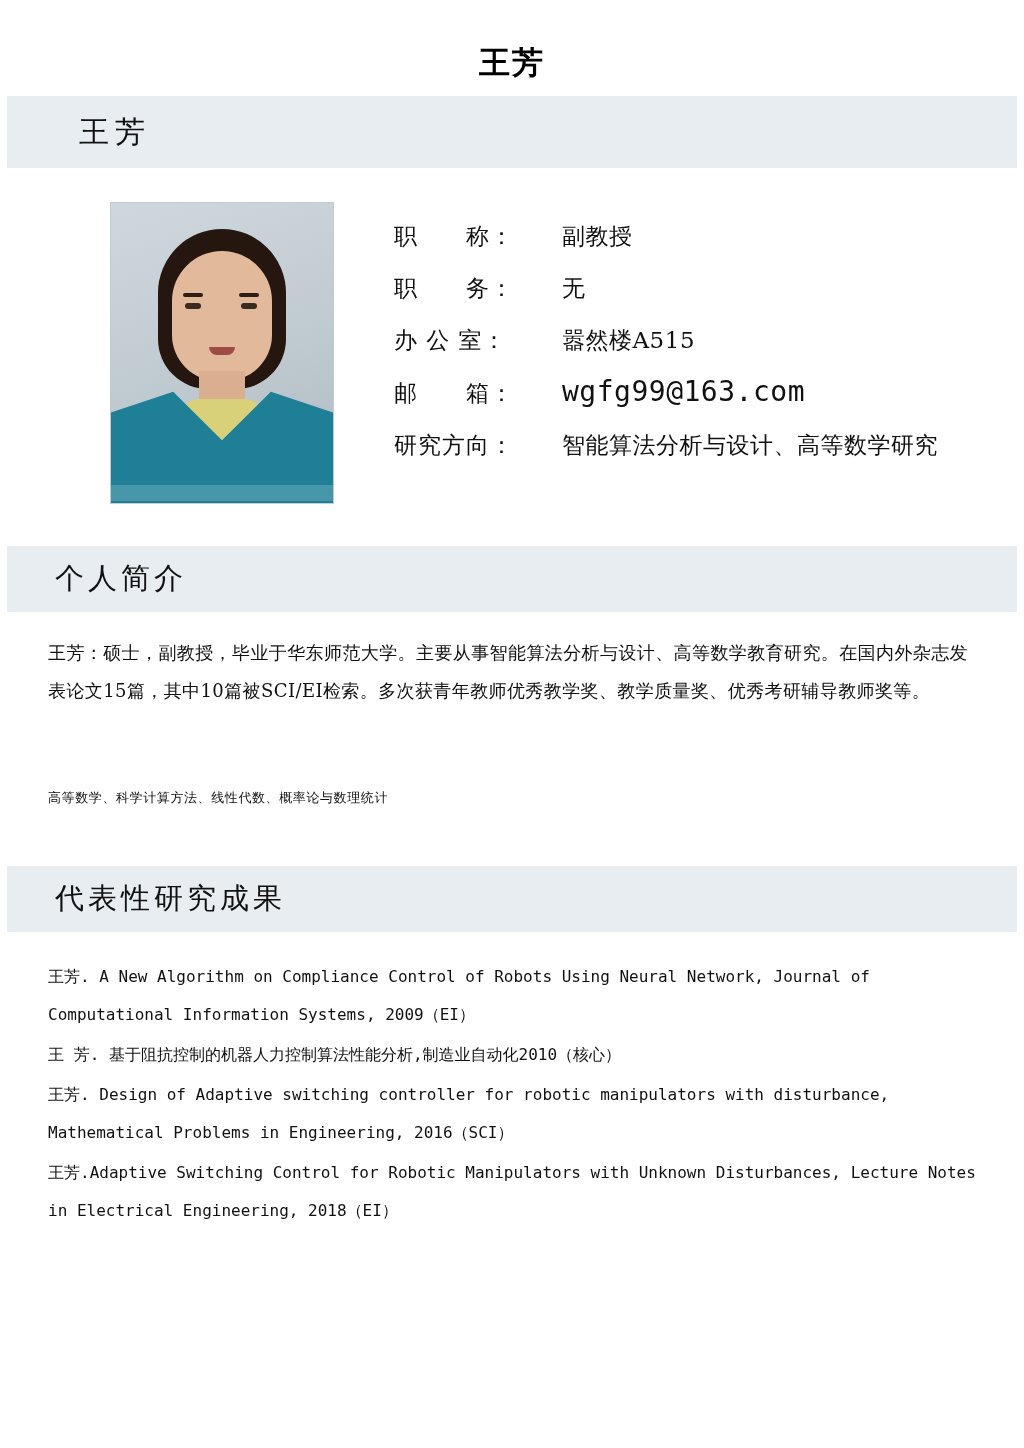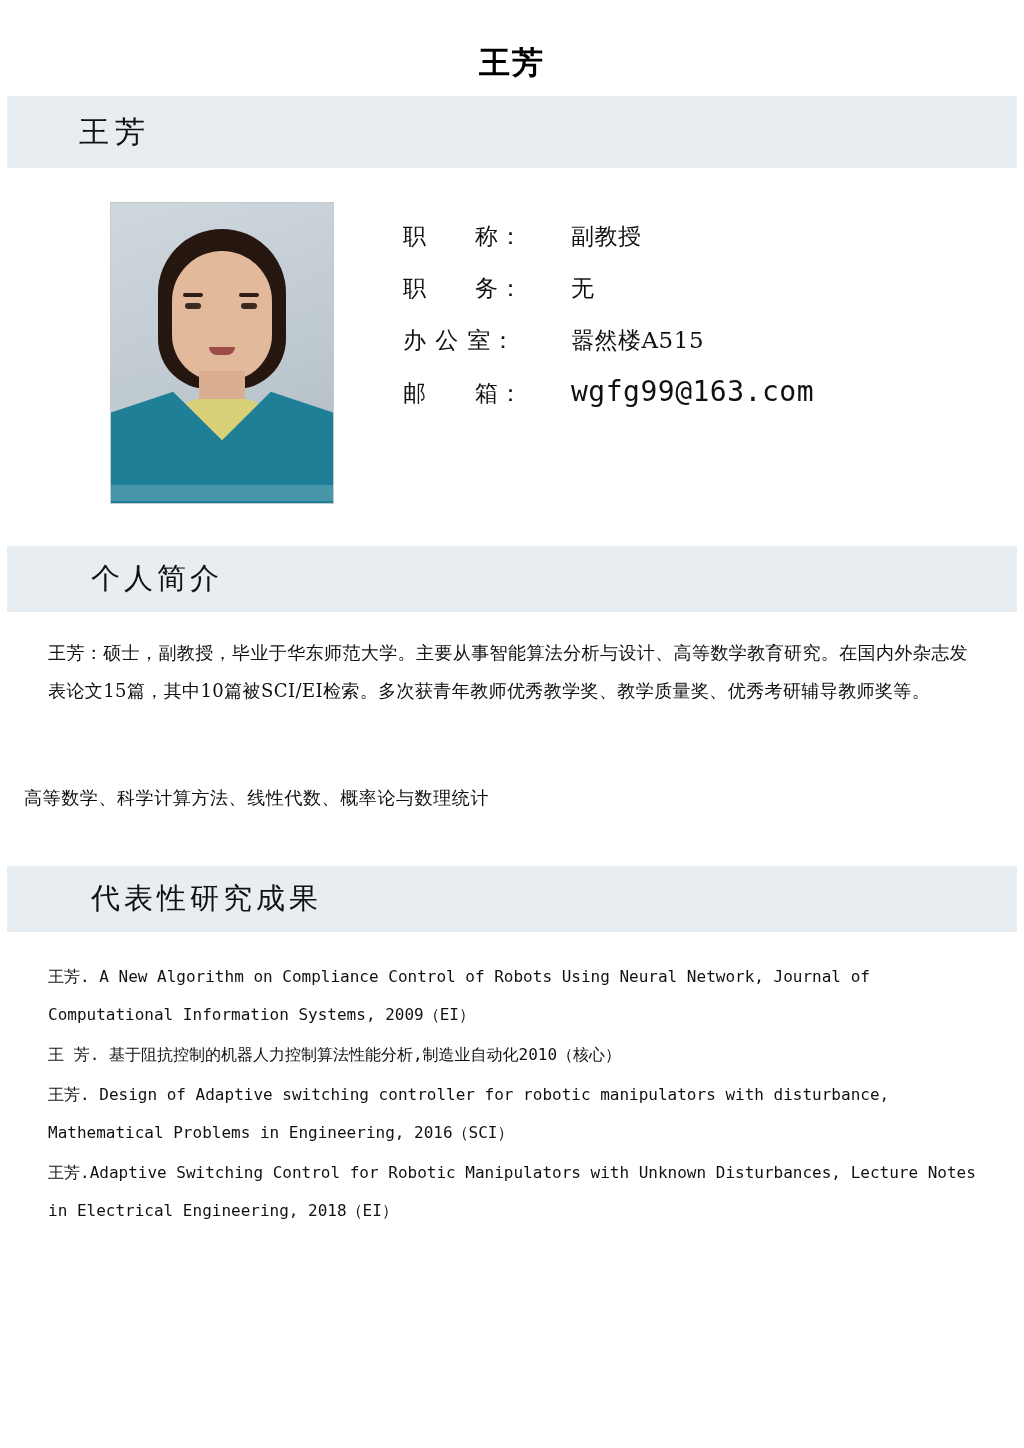--- a/index.html
+++ b/index.html
@@ -55,21 +55,20 @@
     display: flex;
     align-items: center;
     padding-left: 48px;
     box-sizing: border-box;
   }
   .band-section span {
     font-family: "DejaVu Serif", serif;
     font-size: 29px;
     letter-spacing: 4px;
     color: #111;
-    margin-left: 36px;
   }
   .profile {
     display: flex;
     padding: 34px 0 20px 110px;
     box-sizing: border-box;
   }
   .photo {
     width: 222px;
     height: 300px;
     flex: 0 0 222px;
@@ -160,41 +159,40 @@
     color: #111;
     line-height: 52px;
   }
   .info-row {
     white-space: nowrap;
   }
   .info-label {
     display: inline-block;
     width: 168px;
     letter-spacing: 1px;
-    margin-left: 9px;
   }
   .info-value {
     letter-spacing: 0.5px;
   }
   .info-value.mono {
     font-family: "DejaVu Sans Mono", monospace;
     font-size: 28px;
   }
   .body-text {
     padding: 22px 48px 10px 48px;
     font-family: "DejaVu Serif", serif;
     font-size: 18px;
     line-height: 38px;
     color: #111;
     letter-spacing: 0.4px;
   }
   .courses {
-    padding: 22px 48px 12px 24px;
-    font-family: "DejaVu Serif", serif;
-    font-size: 18px;
+    padding: 22px 48px 12px 48px;
+    font-family: "DejaVu Serif", serif;
+    font-size: 13px;
     line-height: 32px;
     color: #111;
     letter-spacing: 0.6px;
   }
   .pubs {
     padding: 26px 48px 0 48px;
     font-family: "DejaVu Sans Mono", monospace;
     font-size: 16px;
     line-height: 38px;
     color: #111;
@@ -238,20 +236,23 @@
       </div>
       <div class="info-row">
         <span class="info-label">职　　务：</span><span class="info-value">无</span>
       </div>
       <div class="info-row">
         <span class="info-label">办 公 室：</span><span class="info-value">嚣然楼A515</span>
       </div>
       <div class="info-row">
         <span class="info-label">邮　　箱：</span><span class="info-value mono">wgfg99@163.com</span>
       </div>
+      <div class="info-row">
+        <span class="info-label">研究方向：</span><span class="info-value">智能算法分析与设计、高等数学研究</span>
+      </div>
     </div>
   </div>
 
   <div class="spacer-sm"></div>
 
   <div class="band band-section">
     <span>个人简介</span>
   </div>
   <div class="body-text">王芳：硕士，副教授，毕业于华东师范大学。主要从事智能算法分析与设计、高等数学教育研究。在国内外杂志发表论文15篇，其中10篇被SCI/EI检索。多次获青年教师优秀教学奖、教学质量奖、优秀考研辅导教师奖等。</div>
 

